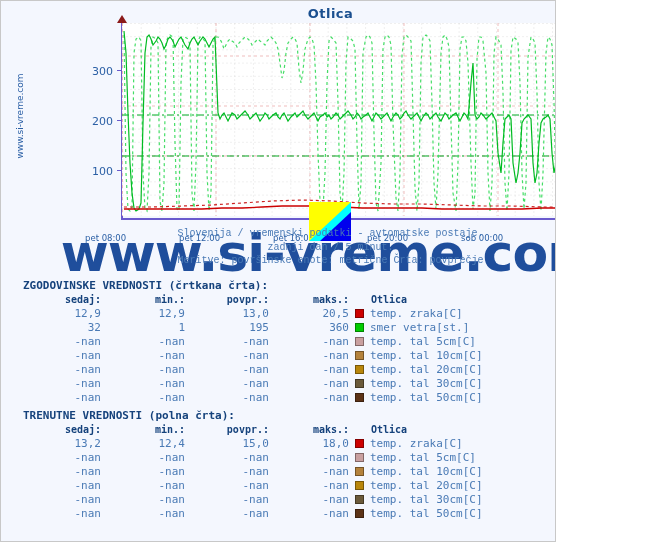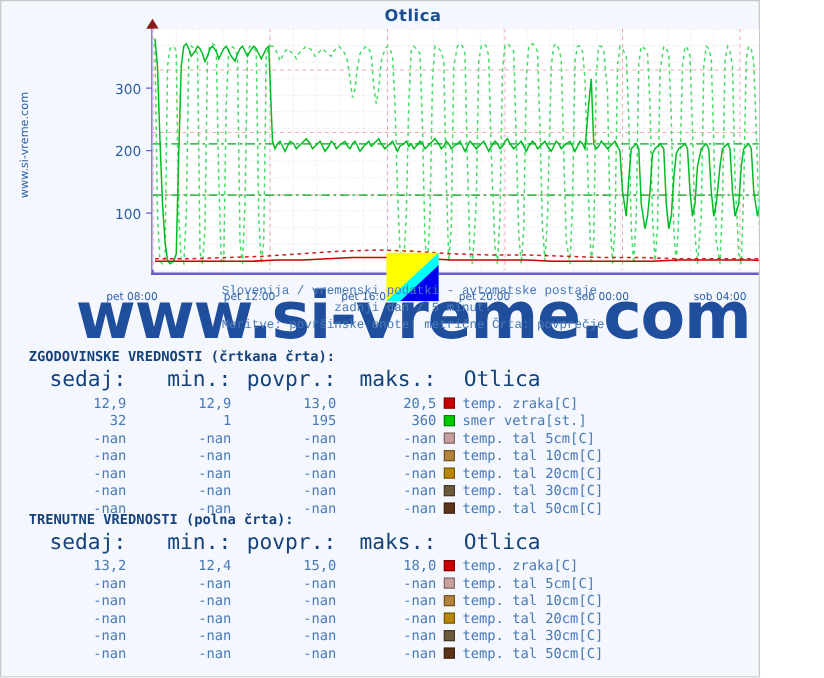--- a/index.html
+++ b/index.html
@@ -5,21 +5,21 @@
   html, body {
     margin: 0;
     padding: 0;
     background: #ffffff;
   }
   body {
     font-family: "DejaVu Sans Mono", monospace;
   }
   #page {
     position: relative;
-    width: 608px;
+    width: 556px;
     height: 542px;
     background: #f4f7fe;
     border: 1px solid #c8c8c8;
     box-sizing: border-box;
     overflow: hidden;
     padding-left: 28px;
   }
 
   
   #chart-title {
@@ -184,24 +184,24 @@
     letter-spacing: 0px;
     margin-bottom: 2px;
     white-space: nowrap;
   }
   table.vals {
     border-collapse: collapse;
     font-size: 11px;
   }
   table.vals th {
     color: #15427c;
-    font-weight: normal;
+    font-weight: bold;
     text-align: right;
     padding: 0 0 1px 0;
-    font-size: 17px;
+    font-size: 10px;
   }
   table.vals th.left-head {
     text-align: left;
     padding-left: 22px;
   }
   table.vals td {
     color: #4a7ab5;
     text-align: right;
     padding: 0;
     height: 14px;

